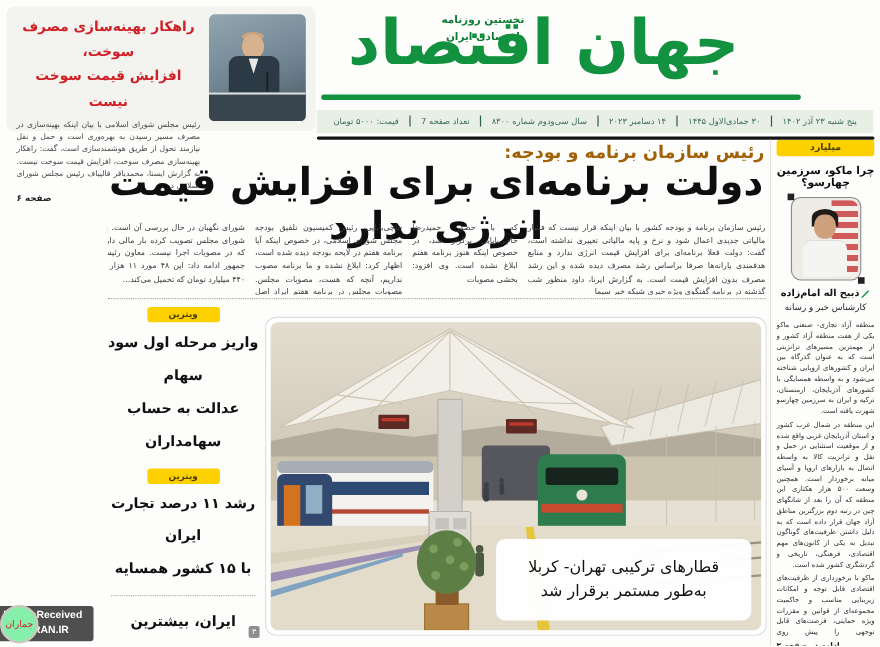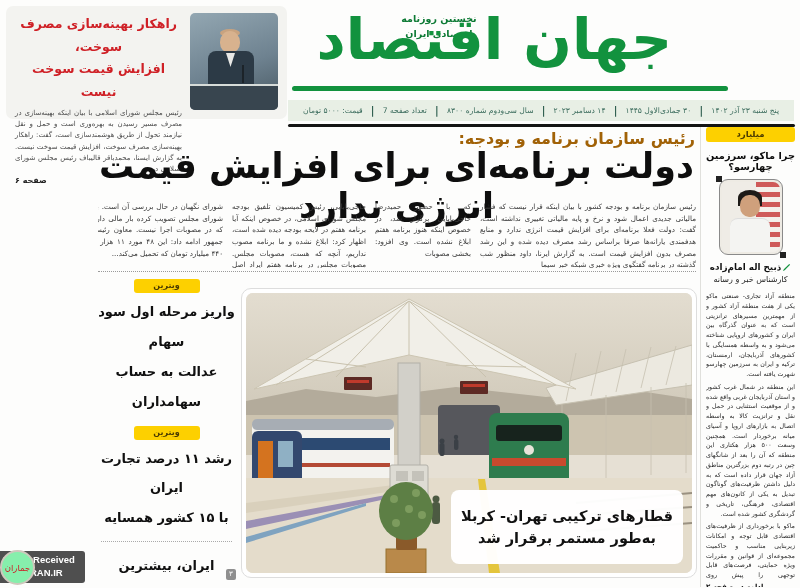--- a/index.html
+++ b/index.html
@@ -42,21 +42,21 @@
   .vitrin { left:95px; top:279px; width:143px; direction:rtl; }
   .v-tab { width:66px; margin:0 auto; background:#fdd000; color:#4a3b00; font-weight:bold; font-size:8px; text-align:center; border-radius:3px; padding:2px 0 3px; }
   .v-title { font-size:13px; font-weight:bold; color:#101010; text-align:center; line-height:2.3; margin-top:4px; }
   .v-dots { border-top:1.5px dotted #aaa; margin:8px 6px 9px; }
   .v-gap { height:9px; }
 
   
   .photo-box { left:241px; top:288px; width:456px; height:290px; background:#fff; border:1px solid #ddd; border-radius:10px; padding:4px; }
   .photo-inner { width:100%; height:100%; border-radius:7px; overflow:hidden; position:relative; background:#e6e0d4; }
   .caption { position:absolute; right:9px; bottom:9px; width:232px; height:74px; background:rgba(255,255,255,.97); border-radius:8px; display:flex; flex-direction:column; align-items:center; justify-content:center; direction:rtl; gap:6px; }
-  .cap-line { font-size:14.5px; font-weight:bold; color:#111; }
+  .cap-line { font-size:14.5px; font-weight:normal; color:#111; }
   .photo-badge { left:226px; top:569px; width:10px; height:11px; background:#8f8f8f; border-radius:2px; color:#fff; font-size:7px; text-align:center; line-height:11px; }
 
   
   .watermark { left:0; top:551px; display:flex; align-items:center; }
   .wm-logo { width:35px; height:35px; border-radius:50%; background:#86efac; border:2px solid #cfc8bd; z-index:2; display:flex; align-items:center; justify-content:center; color:#cc2127; font-weight:normal; font-size:8.5px; direction:rtl; }
   .wm-box { margin-right:-10px; background:#4f4f4f; color:#fff; border-radius:3px; padding:3px 10px 3px 12px; margin-left:-9px; font-family:"Liberation Sans", sans-serif; font-weight:bold; font-size:9.5px; line-height:1.35; }
 
   
   .sidebar { left:700px; top:127px; width:95px; height:460px; border-left:1px solid #e0e0dc; padding-left:5px; direction:rtl; overflow:hidden; }
   .sb-tab { width:100%; background:#fdd000; color:#4a3b00; font-weight:bold; font-size:8.5px; text-align:center; border-radius:3px; padding:2px 0 3px; }

